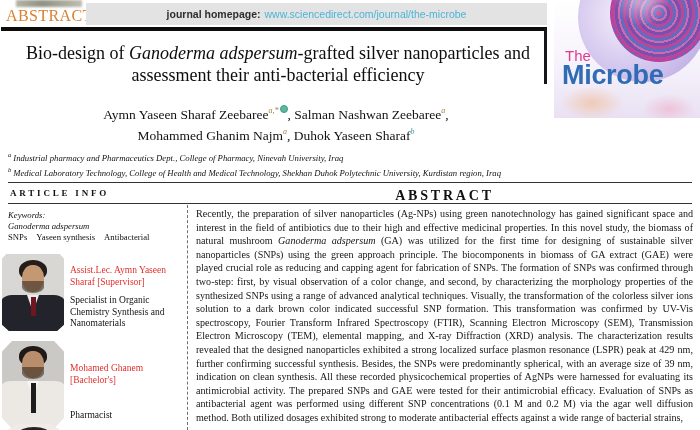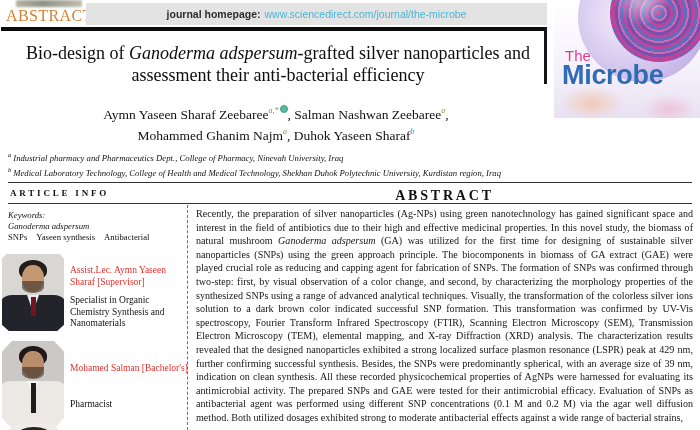--- a/index.html
+++ b/index.html
@@ -162,21 +162,21 @@
 
   <div class="photo photo2">
     <div class="p-hair" style="left:17px;top:5px;width:28px;height:20px;background:#1f1a17;"></div>
     <div class="p-face" style="left:20px;top:10px;width:22px;height:27px;background:#b98e6d;"></div>
     <div class="p-beard" style="left:20px;top:26px;width:22px;height:12px;"></div>
     <div class="p-shoulders" style="left:-5px;top:40px;width:72px;height:47px;background:#ece9e4;"></div>
     <div class="p-shirt" style="left:25px;top:40px;width:12px;height:16px;background:#f7f6f4;"></div>
     <div class="p-tie" style="left:28.5px;top:42px;width:5px;height:30px;background:#1d1d1d;"></div>
   </div>
   <div class="person-caption cap2">
-    <div class="person-name">Mohamed Salman [Bachelor's]</div>
+    <div class="person-name">Mohamed Ghanem [Bachelor's]</div>
     <div class="person-role">Pharmacist</div>
   </div>
 
   <div class="photo photo3">
     <div class="ph3-hair"></div>
   </div>
 
   <div class="abstract" id="abstract"><span>Recently, the preparation of silver nanoparticles (Ag-NPs) using green nanotechnology has gained significant space and interest in the field of antibiotics due to their high and effective medicinal properties. In this novel study, the biomass of natural mushroom </span><i>Ganoderma adspersum</i><span> (GA) was utilized for the first time for designing of sustainable silver nanoparticles (SNPs) using the green approach principle. The biocomponents in biomass of GA extract (GAE) were played crucial role as reducing and capping agent for fabrication of SNPs. The formation of SNPs was confirmed through two-step: first, by visual observation of a color change, and second, by characterizing the morphology properties of the synthesized SNPs using a range of advanced analytical techniques. Visually, the transformation of the colorless silver ions solution to a dark brown color indicated successful SNP formation. This transformation was confirmed by UV-Vis spectroscopy, Fourier Transform Infrared Spectroscopy (FTIR), Scanning Electron Microscopy (SEM), Transmission Electron Microscopy (TEM), elemental mapping, and X-ray Diffraction (XRD) analysis. The characterization results revealed that the designed nanoparticles exhibited a strong localized surface plasmon resonance (LSPR) peak at 429 nm, further confirming successful synthesis. Besides, the SNPs were predominantly spherical, with an average size of 39 nm, indication on clean synthesis. All these recorded physicochemical properties of AgNPs were harnessed for evaluating its antimicrobial activity. The prepared SNPs and GAE were tested for their antimicrobial efficacy. Evaluation of SNPs as antibacterial agent was performed using different SNP concentrations (0.1 M and 0.2 M) via the agar well diffusion method. Both utilized dosages exhibited strong to moderate antibacterial effects against a wide range of bacterial strains,</span></div>
 
 </div>

